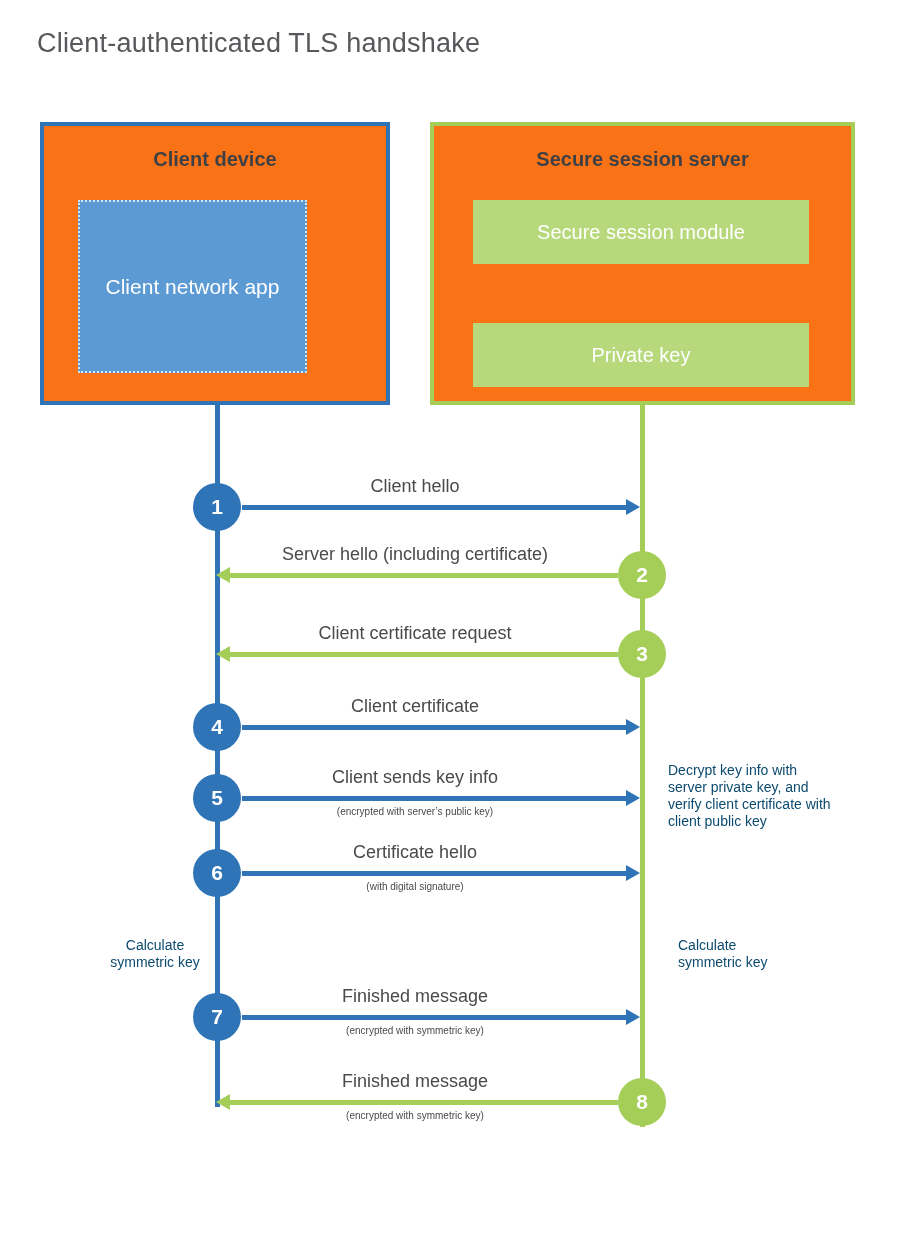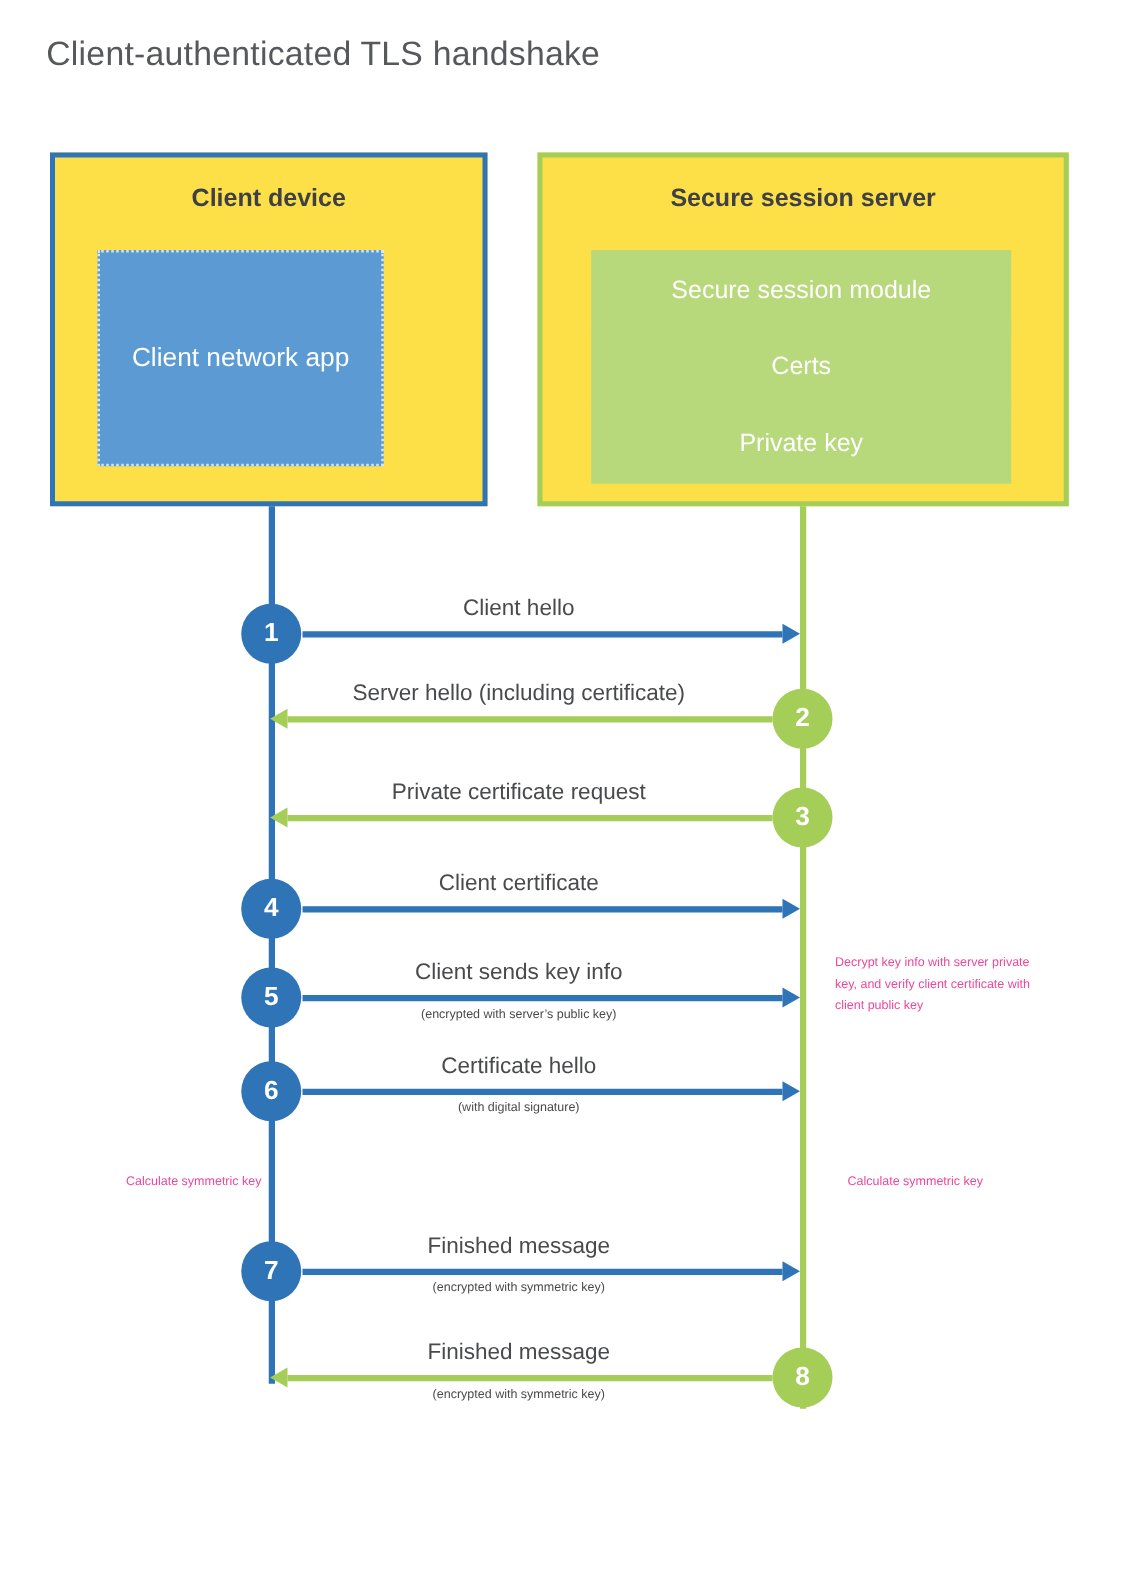--- a/index.html
+++ b/index.html
@@ -12,21 +12,21 @@
     --title:#56585c;
   }
   *{margin:0;padding:0;box-sizing:border-box;}
   html,body{background:#fff;}
   body{font-family:"Liberation Sans",sans-serif;}
   .canvas{position:relative;width:900px;height:1256px;background:#ffffff;overflow:hidden;}
 
   .title{position:absolute;left:37px;top:28px;font-size:27px;font-weight:400;color:var(--title);letter-spacing:0.2px;}
 
   
-  .box{position:absolute;top:122px;height:283px;background:#fde047;}
+  .box{position:absolute;top:122px;height:283px;background:#f97316;}
   .client-box{left:40px;width:350px;border:4px solid var(--blue);}
   .server-box{left:430px;width:425px;border:4px solid var(--green);}
   .box-title{position:absolute;left:0;top:22px;width:100%;text-align:center;font-size:20px;font-weight:700;color:var(--ink);}
   .client-app{position:absolute;left:34px;top:74px;width:229px;height:173px;background:var(--blue-fill);
     border:2px dotted rgba(255,255,255,0.75);display:flex;align-items:center;justify-content:center;}
   .client-app span{display:block;width:180px;text-align:center;color:#fff;font-size:21px;line-height:28px;}
   .bar{position:absolute;left:39px;width:336px;height:64px;background:var(--green-fill);
     display:flex;align-items:center;justify-content:center;color:#fff;font-size:20px;}
 
   
@@ -42,21 +42,21 @@
   .shaft{position:absolute;height:5px;}
   .shaft.blue{background:var(--blue);left:242px;width:384px;}
   .shaft.green{background:var(--green);left:230px;width:388px;}
   .ah{position:absolute;width:0;height:0;border-top:8px solid transparent;border-bottom:8px solid transparent;}
   .ah.right{left:626px;border-left:14px solid var(--blue);}
   .ah.left{left:216px;border-right:14px solid var(--green);}
   .msg-label{position:absolute;left:215px;width:400px;text-align:center;font-size:18px;color:var(--label);}
   .msg-sub{position:absolute;left:215px;width:400px;text-align:center;font-size:10px;color:var(--label);}
 
   
-  .note{position:absolute;font-size:10px;line-height:17px;color:#ec4899;}
+  .note{position:absolute;font-size:14px;line-height:17px;color:#0c4a6e;}
   .note-decrypt{left:668px;top:762px;width:168px;}
   .note-calc-left{left:93px;top:937px;width:124px;text-align:center;}
   .note-calc-right{left:678px;top:937px;width:120px;text-align:left;}
 </style>
 </head>
 <body>
 
 <div class="canvas">
 
   <h1 class="title">Client-authenticated TLS handshake</h1>
@@ -64,21 +64,20 @@
   <div class="box client-box">
     <div class="box-title">Client device</div>
     <div class="client-app">
       <span>Client network app</span>
     </div>
   </div>
 
   <div class="box server-box">
     <div class="box-title">Secure session server</div>
     <div class="bar" style="top:74px">Secure session module</div>
-    <div class="bar" style="top:135px">Certs</div>
     <div class="bar" style="top:197px">Private key</div>
   </div>
 
   <div class="vline blue-line"></div>
   <div class="vline green-line"></div>
 
   <div>
     <div class="shaft blue" style="top:505px"></div>
     <div class="ah right" style="top:499px"></div>
     <div class="circle blue" style="top:483px">1</div>
@@ -89,21 +88,21 @@
     <div class="shaft green" style="top:573px"></div>
     <div class="ah left" style="top:567px"></div>
     <div class="circle green" style="top:551px">2</div>
     <div class="msg-label" style="top:544px">Server hello (including certificate)</div>
   </div>
 
   <div>
     <div class="shaft green" style="top:652px"></div>
     <div class="ah left" style="top:646px"></div>
     <div class="circle green" style="top:630px">3</div>
-    <div class="msg-label" style="top:623px">Private certificate request</div>
+    <div class="msg-label" style="top:623px">Client certificate request</div>
   </div>
 
   <div>
     <div class="shaft blue" style="top:725px"></div>
     <div class="ah right" style="top:719px"></div>
     <div class="circle blue" style="top:703px">4</div>
     <div class="msg-label" style="top:696px">Client certificate</div>
   </div>
 
   <div>

